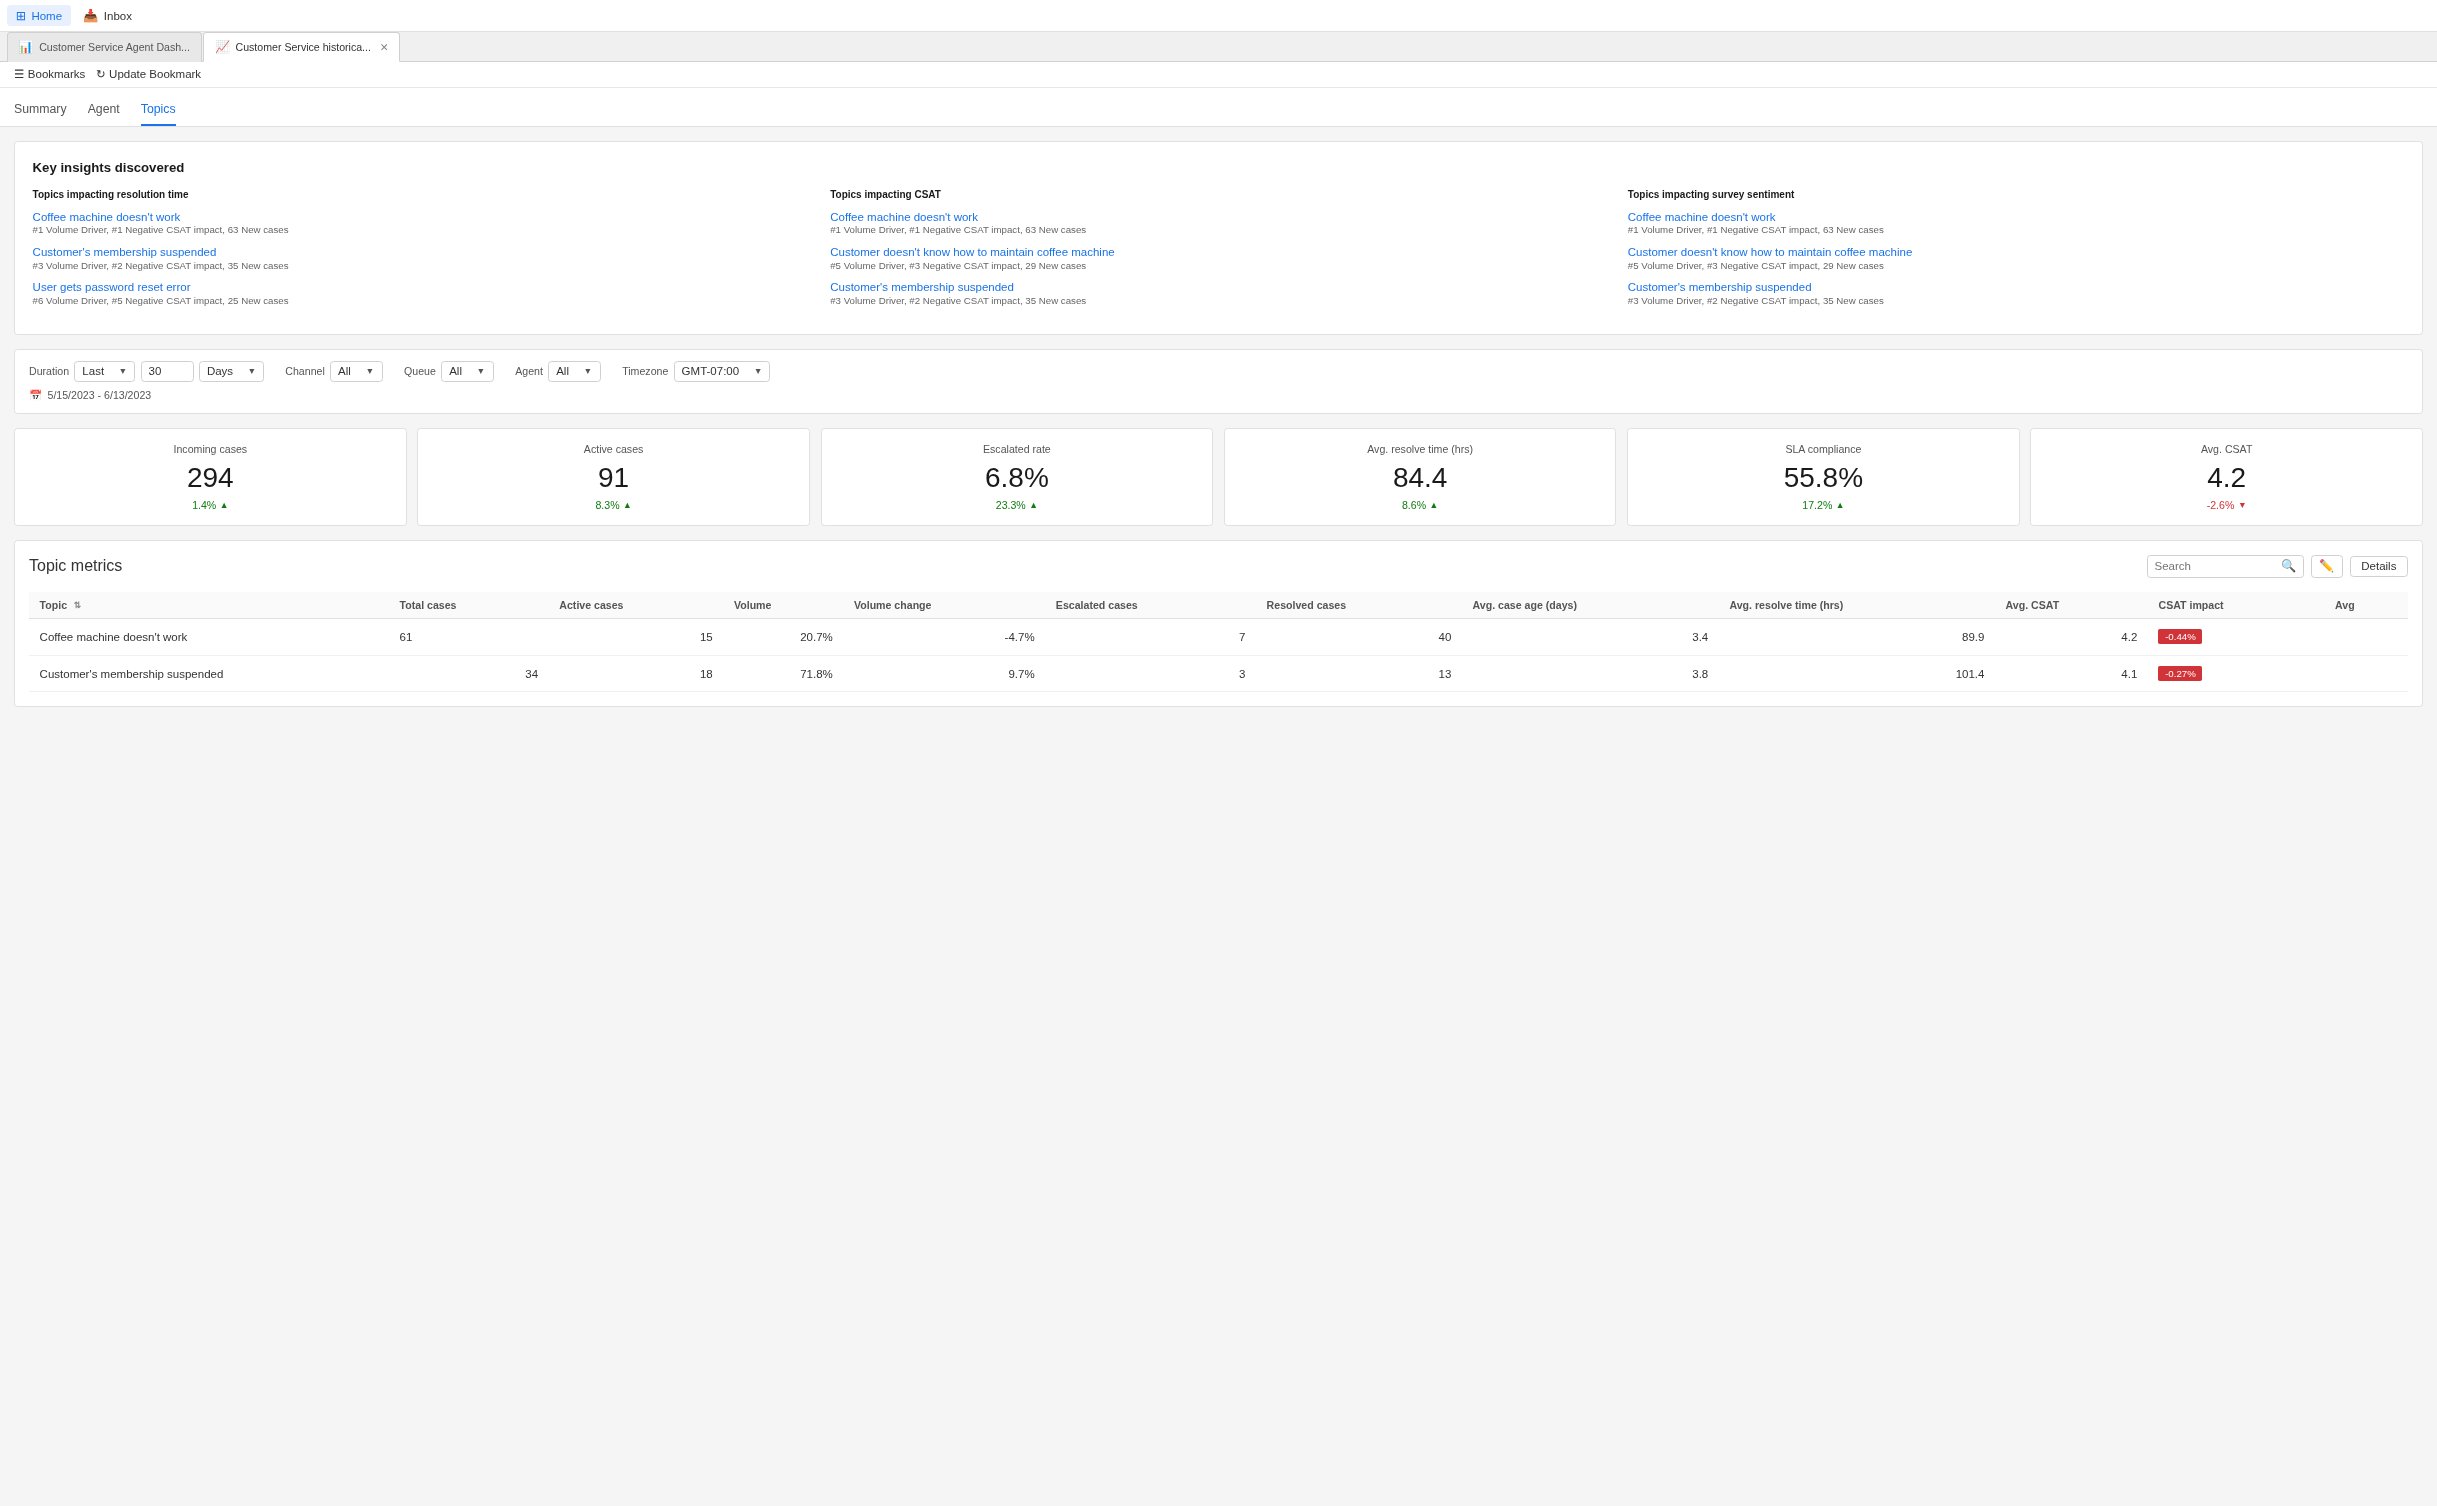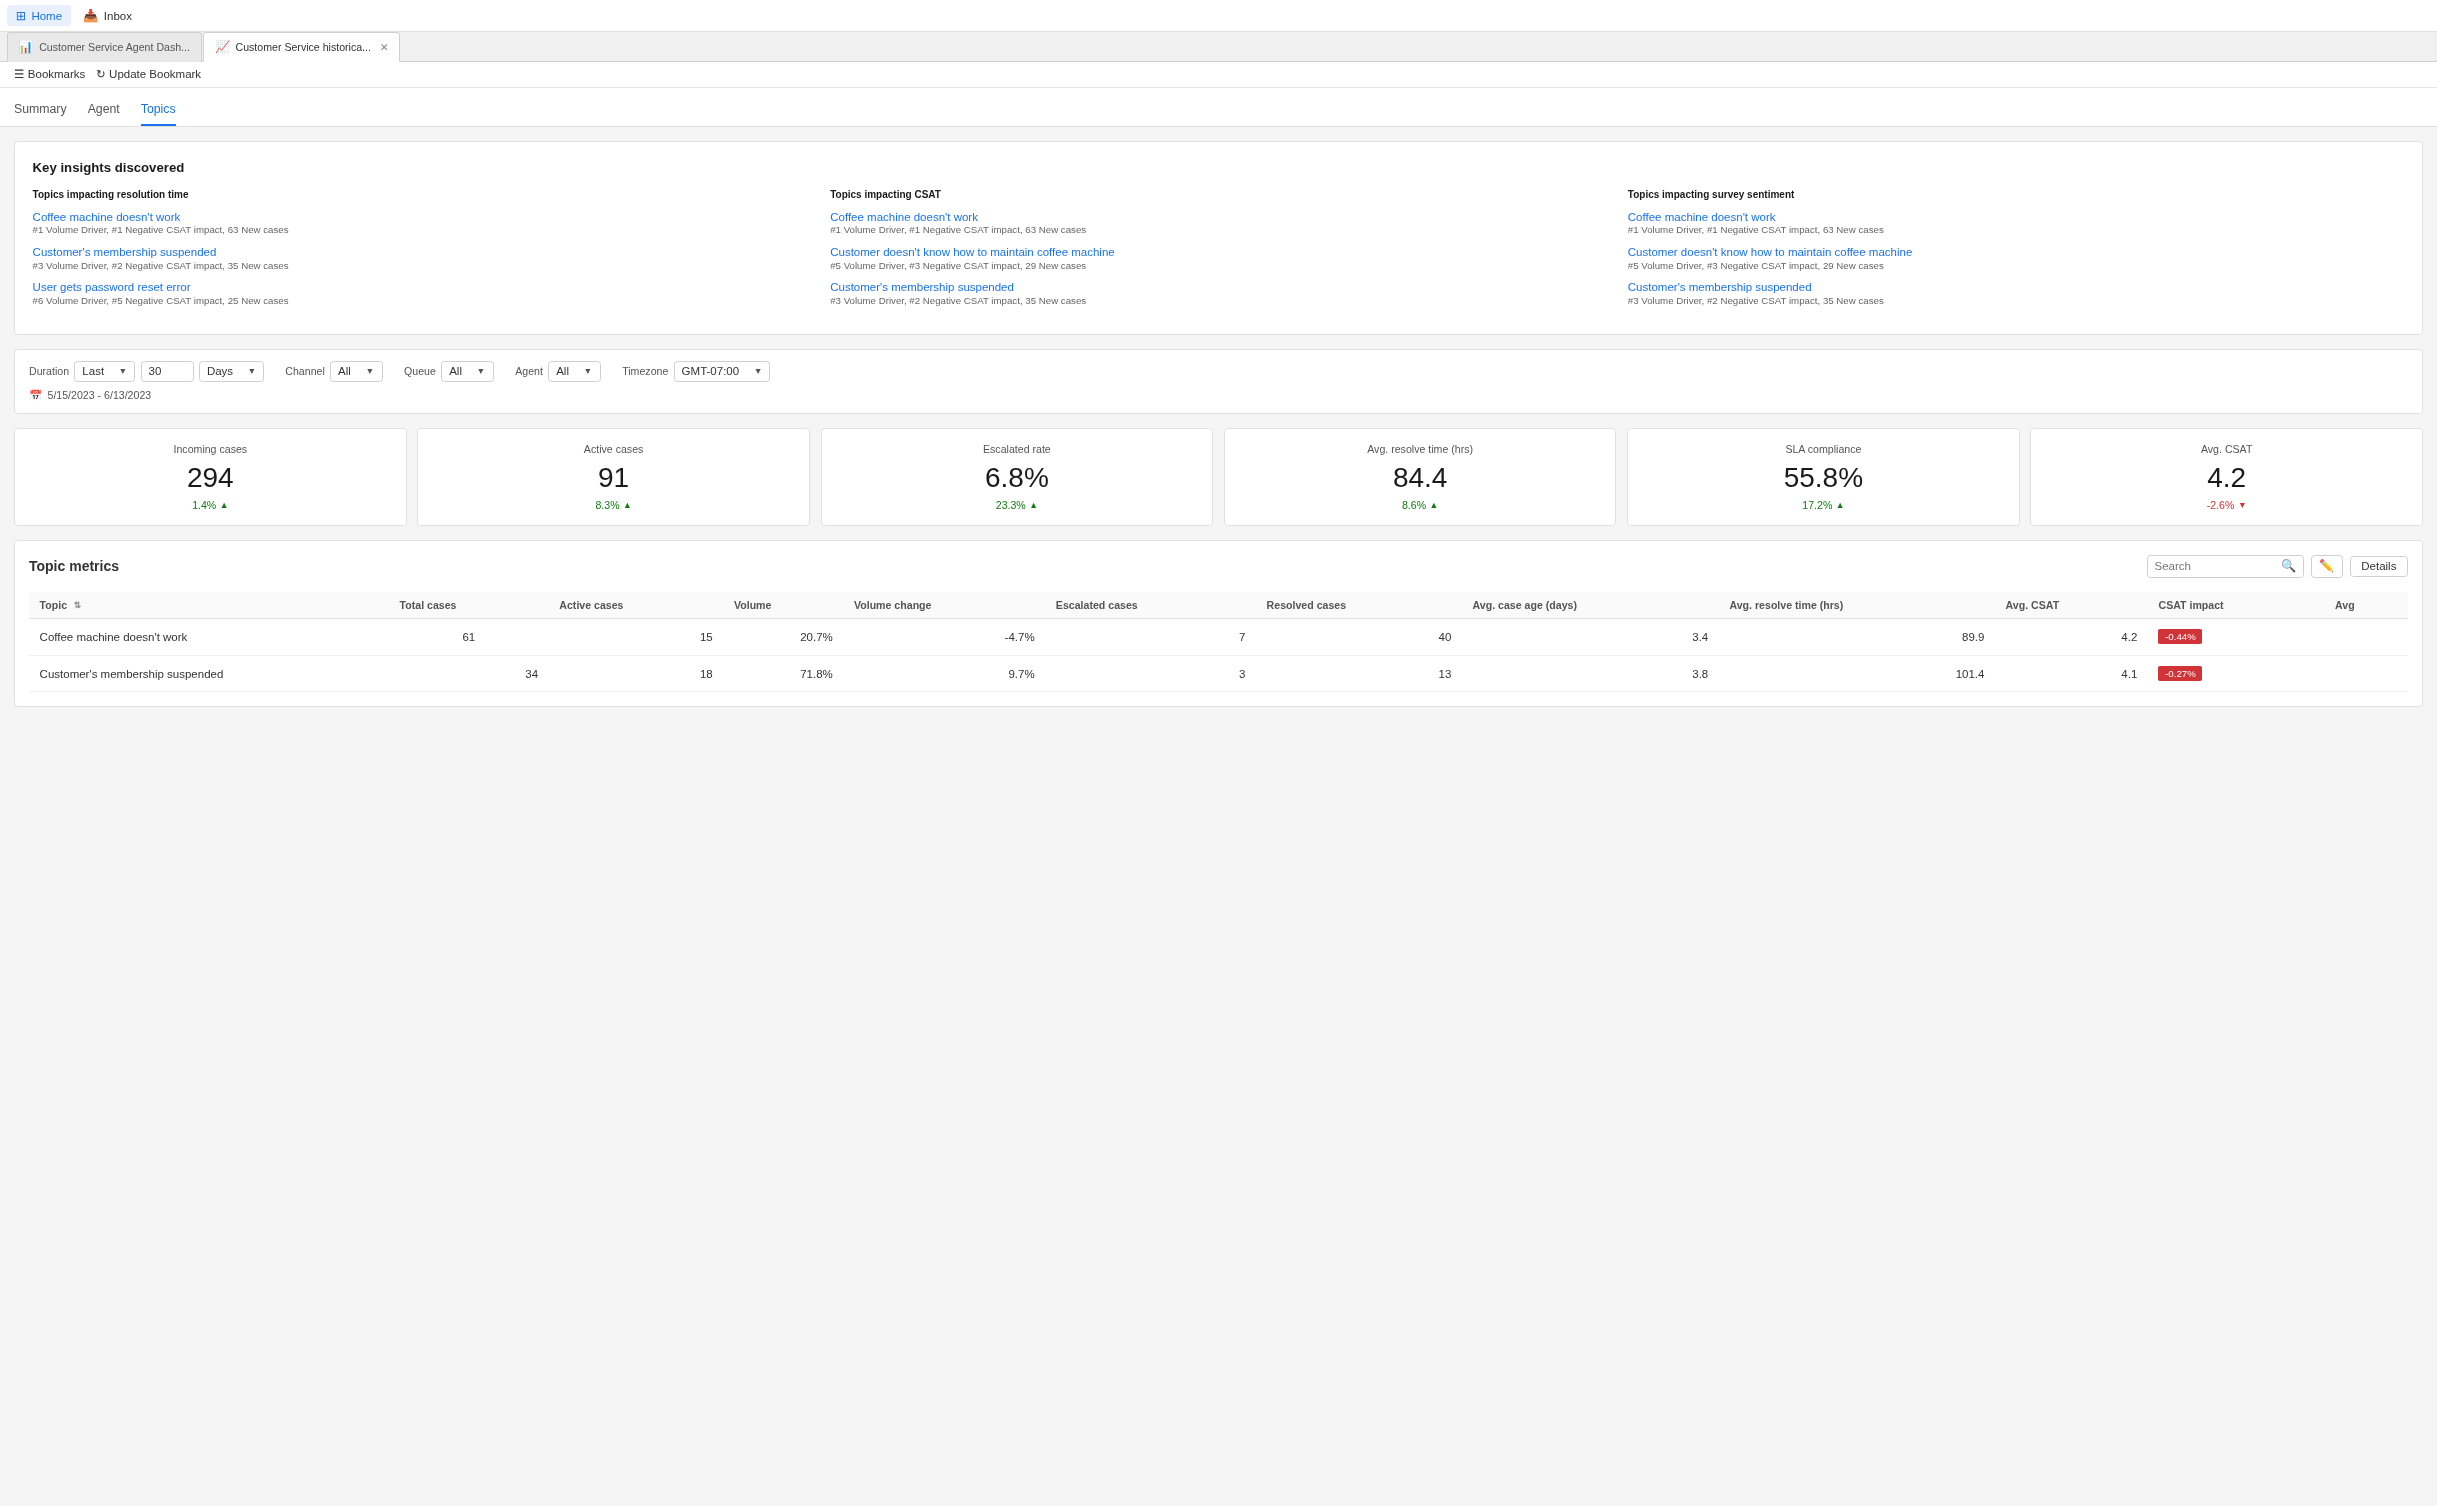--- a/index.html
+++ b/index.html
@@ -57,21 +57,21 @@
     .kpi-value { font-size: 28px; font-weight: 300; color: #1a1a1a; margin-bottom: 5.3px; }
     .kpi-change { font-size: 10.6px; display: flex; align-items: center; justify-content: center; gap: 3.5px; }
     .kpi-change.up { color: #107c10; }
     .kpi-change.down { color: #d13438; }
     .arrow-up { color: #107c10; font-size: 8.8px; }
     .arrow-down { color: #d13438; font-size: 8.8px; }
     
     
     .metrics-section { background: #fff; border: 0.9px solid #e0e0e0; border-radius: 3.5px; padding: 14px; }
     .metrics-header { display: flex; align-items: center; justify-content: space-between; margin-bottom: 14px; }
-    .metrics-title { font-size: 14px; font-weight: 700; text-align: center; }
+    .metrics-title { font-size: 16px; font-weight: 400; text-align: center; }
     .metrics-actions { display: flex; align-items: center; gap: 7px; }
     .search-box { display: flex; align-items: center; border: 0.9px solid #d0d0d0; border-radius: 3.5px; padding: 3.5px 7px; gap: 3.5px; background: #fff; }
     .search-input { border: none; outline: none; font-size: 11.5px; width: 123px; }
     .search-icon { color: #666; font-size: 12.3px; }
     .edit-icon-btn { border: 0.9px solid #d0d0d0; border-radius: 3.5px; padding: 3.5px 7px; background: #fff; cursor: pointer; font-size: 12.3px; color: #555; }
     .details-btn { border: 0.9px solid #d0d0d0; border-radius: 3.5px; padding: 3.5px 10.6px; background: #fff; cursor: pointer; font-size: 11.5px; color: #333; }
     
     
     .metrics-table { width: 100%; border-collapse: collapse; font-size: 11.5px; }
     .metrics-table th { text-align: left; padding: 7px 10.6px; font-size: 10.6px; font-weight: 600; color: #555; border-bottom: 0.9px solid #e0e0e0; white-space: nowrap; background: #fafafa; }
@@ -367,21 +367,21 @@
               <span>CSAT impact</span>
             </th>
             <th>
               <span>Avg</span>
             </th>
           </tr>
         </thead>
         <tbody id="table-body">
         <tr>
       <td class="topic-name-cell">Coffee machine doesn't work</td>
-      <td style="text-align:center">61</td>
+      <td style="text-align:left">61</td>
       <td style="text-align:right">15</td>
       <td style="text-align:right">20.7%</td>
       <td style="text-align:right">-4.7%</td>
       <td style="text-align:right">7</td>
       <td style="text-align:right">40</td>
       <td style="text-align:right">3.4</td>
       <td style="text-align:right">89.9</td>
       <td style="text-align:right">4.2</td>
       <td>
         <div class="csat-bar-cell">

